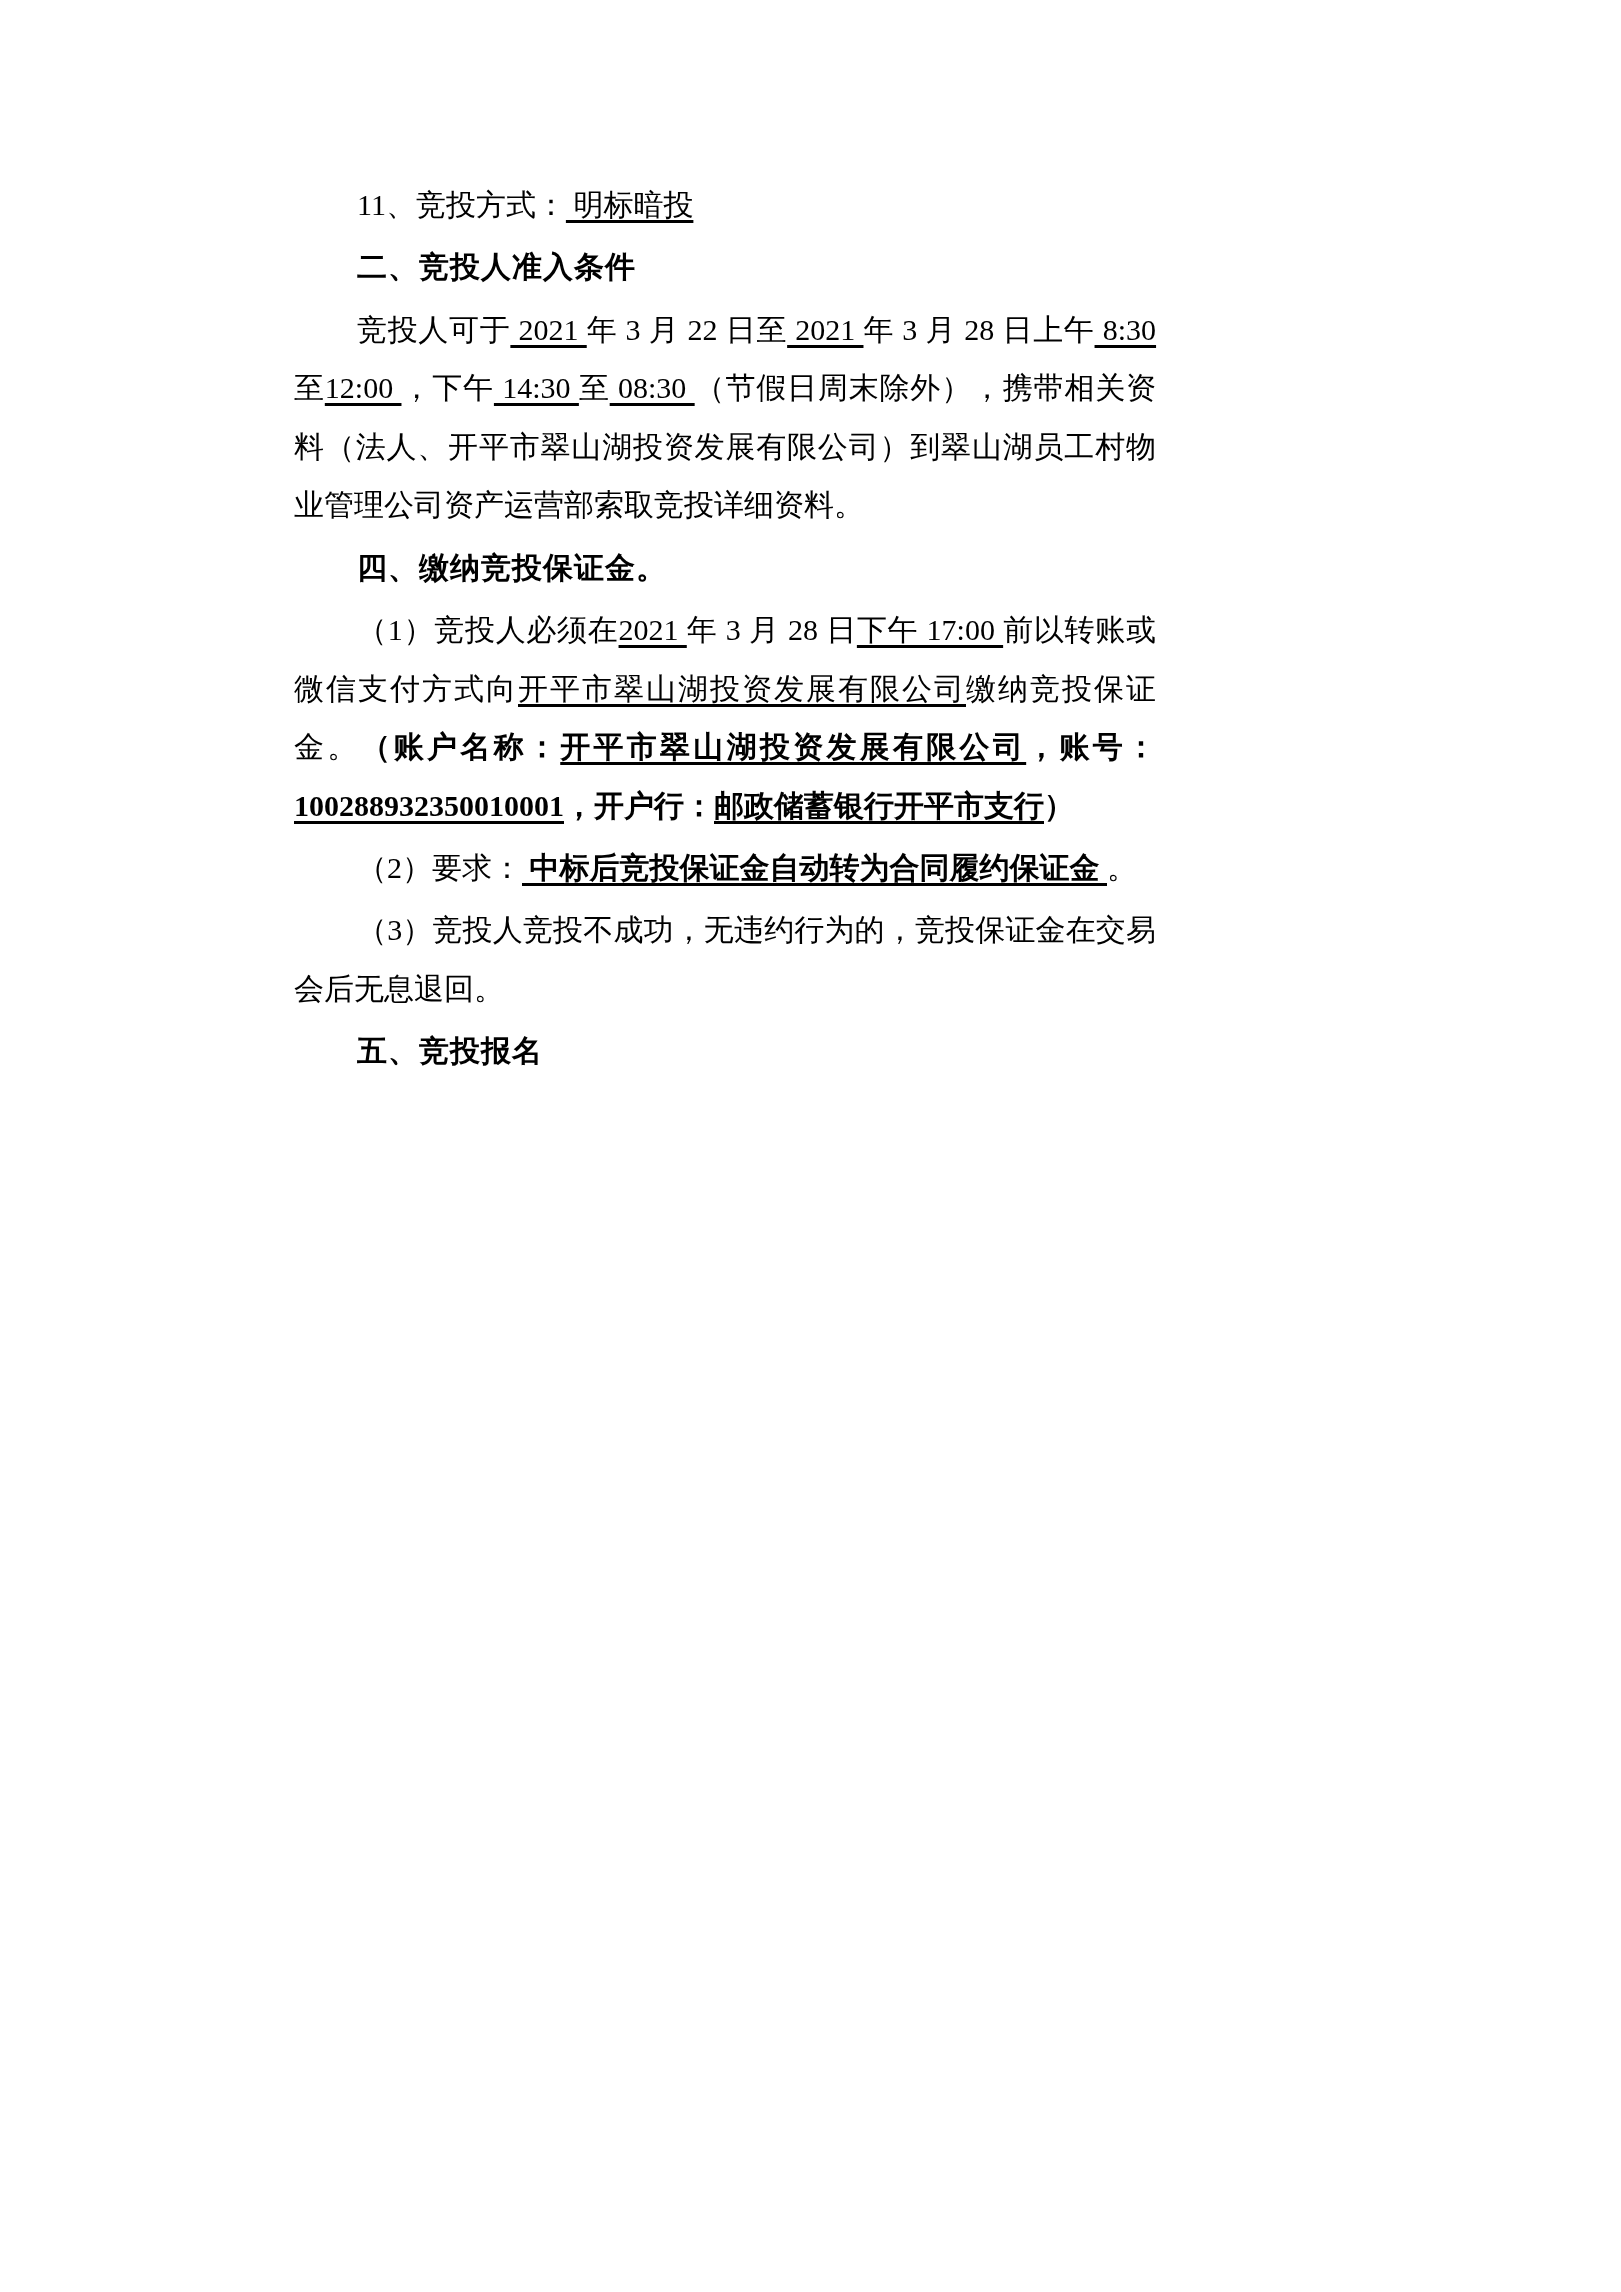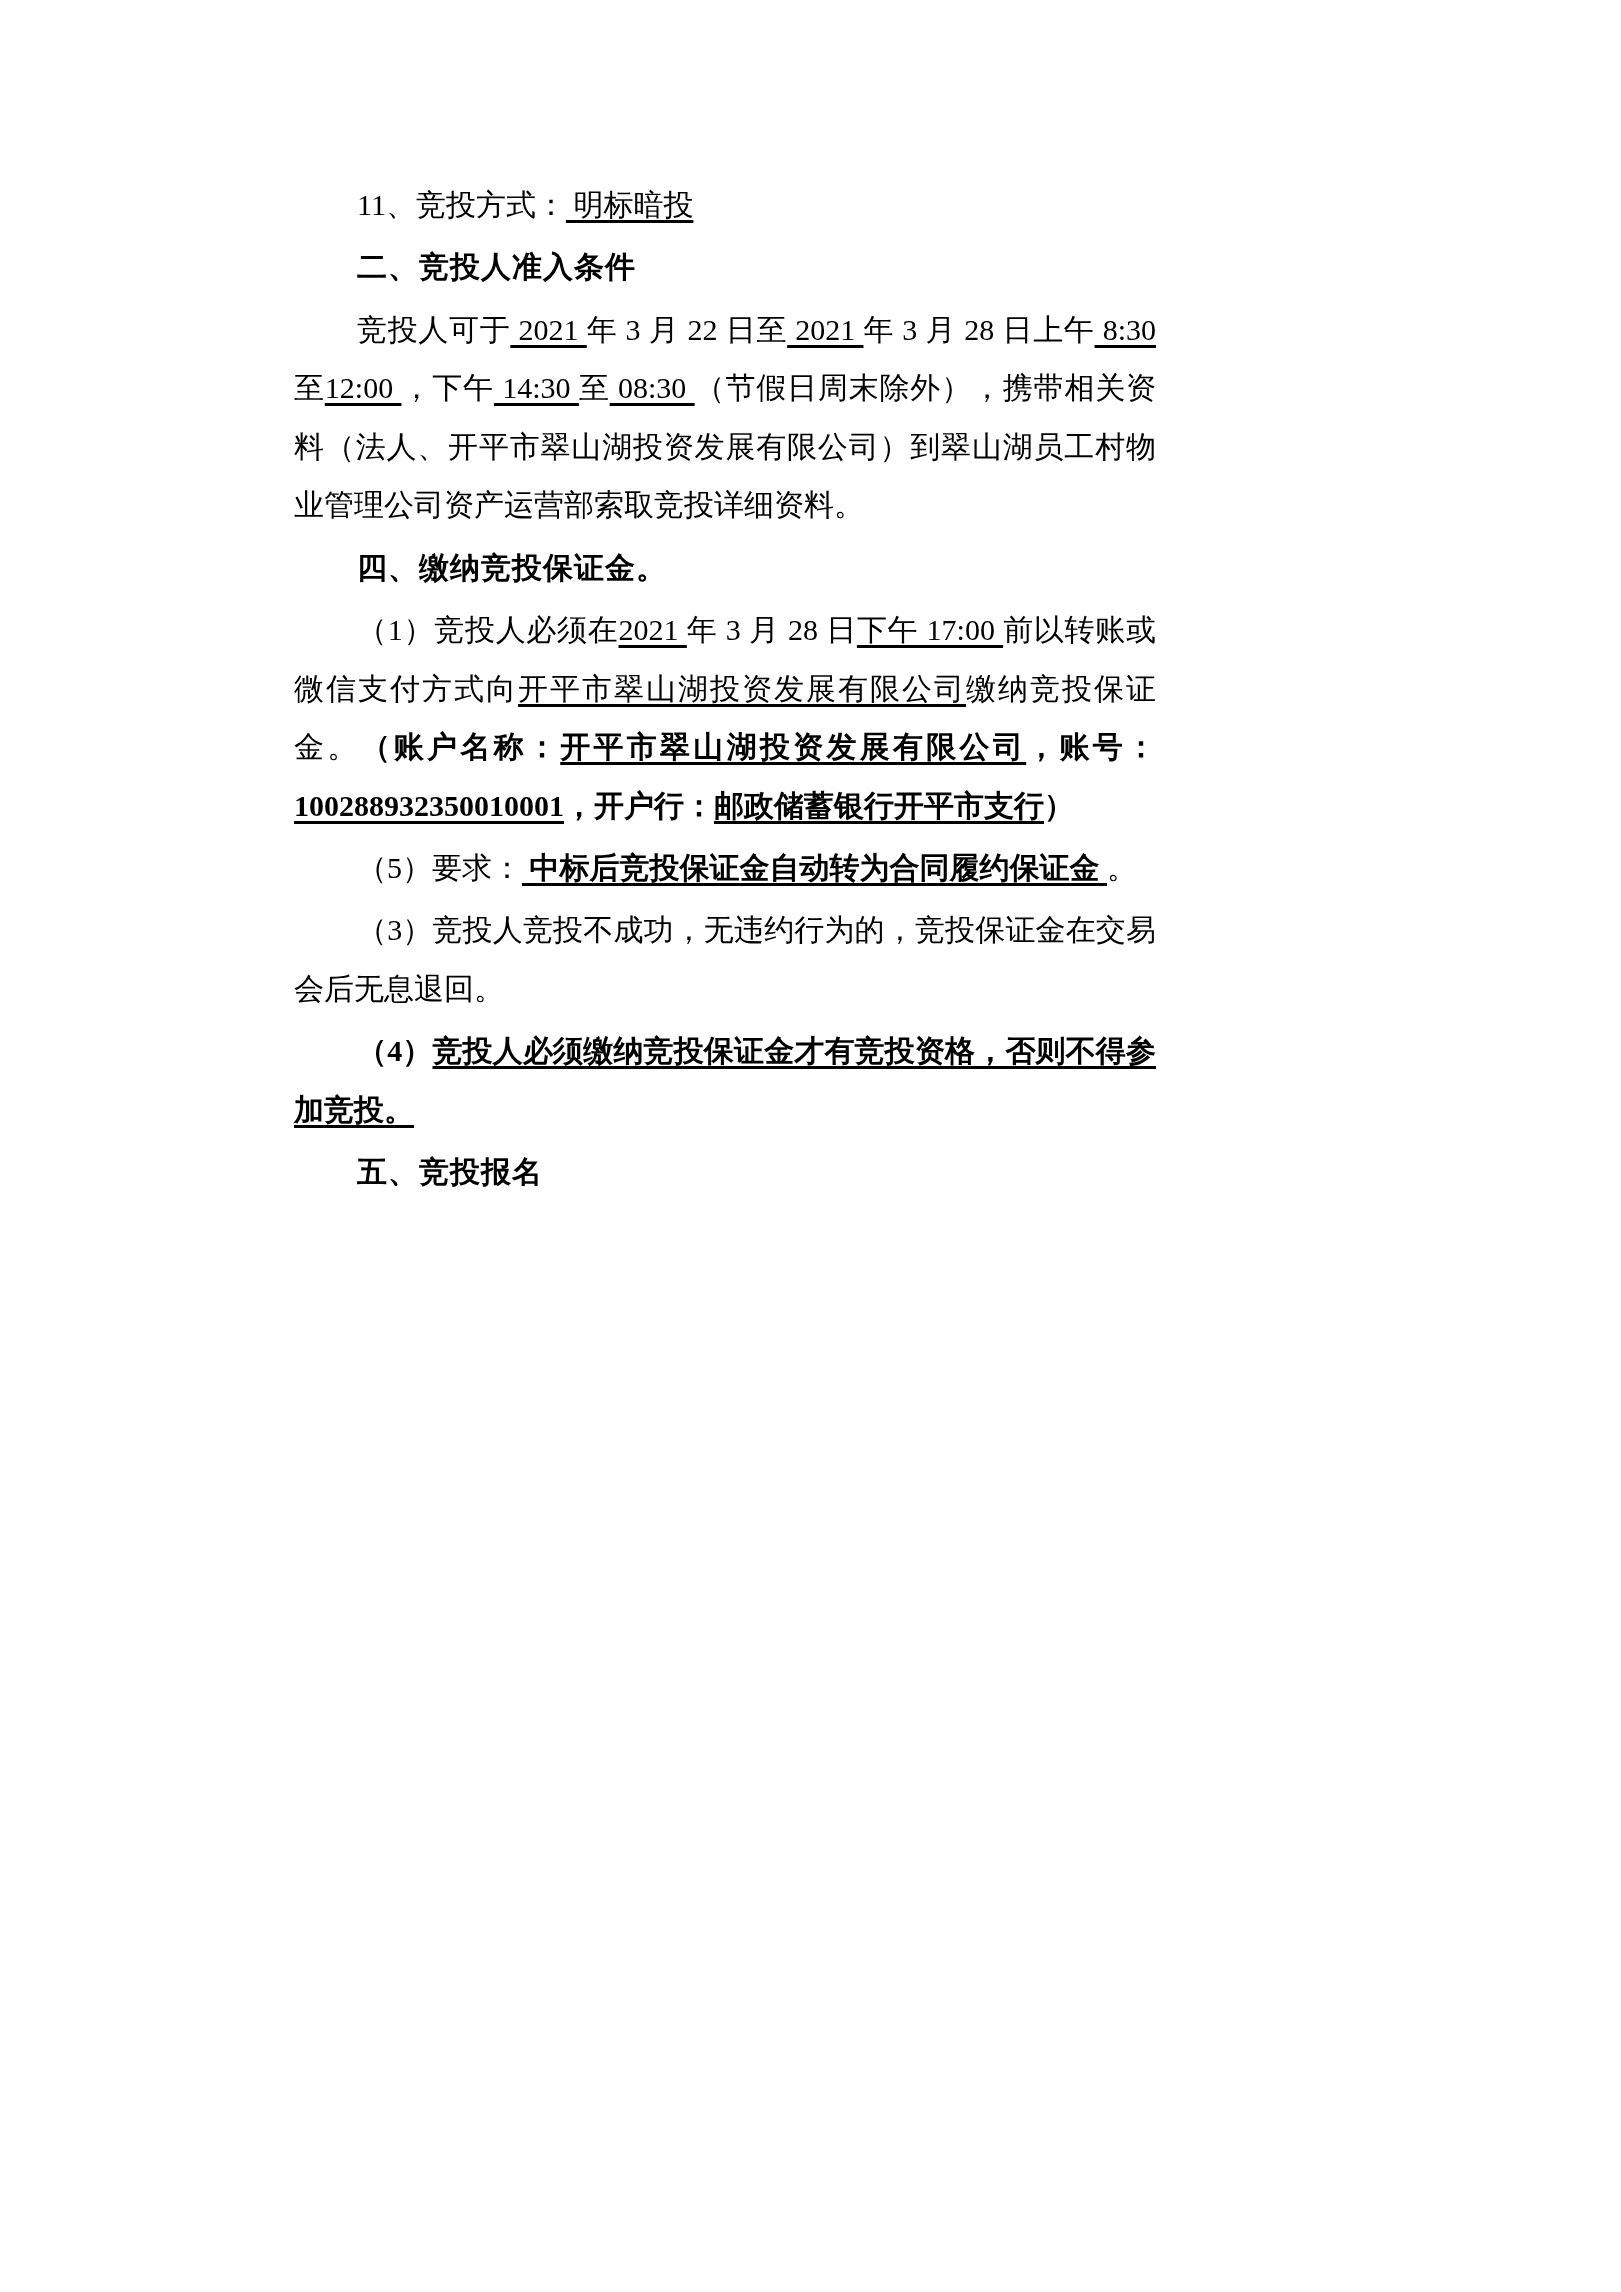--- a/index.html
+++ b/index.html
@@ -73,26 +73,23 @@
       <span>竞投人可于</span><span class="u num"> 2021 </span><span>年 3 月 22 日至</span><span class="u num"> 2021 </span><span>年 3 月 28 日上午</span><span class="u num"> 8:30 </span><span>至</span><span class="u num">12:00 </span><span>，下午</span><span class="u num"> 14:30 </span><span>至</span><span class="u num"> 08:30 </span><span>（节假日周末除外），携带相关资料（法人、开平市翠山湖投资发展有限公司）到翠山湖员工村物业管理公司资产运营部索取竞投详细资料。</span>
     </p>
 
     <p class="heading">四、缴纳竞投保证金。</p>
 
     <p class="indent">
       <span>（1）竞投人必须在</span><span class="u num">2021 </span><span>年 3 月 28 日</span><span class="u num">下午 17:00 </span><span>前以转账或微信支付方式向</span><span class="u">开平市翠山湖投资发展有限公司</span><span>缴纳竞投保证金。</span><span class="b">（账户名称：</span><span class="bu">开平市翠山湖投资发展有限公司</span><span class="b">，账号：</span><span class="bu num">100288932350010001</span><span class="b">，开户行：</span><span class="bu">邮政储蓄银行开平市支行</span><span class="b">）</span>
     </p>
 
     <p class="indent">
-      <span>（5）要求：</span><span class="bu"> 中标后竞投保证金自动转为合同履约保证金 </span><span>。</span>
+      <span>（2）要求：</span><span class="bu"> 中标后竞投保证金自动转为合同履约保证金 </span><span>。</span>
     </p>
 
     <p class="indent">（3）竞投人竞投不成功，无违约行为的，竞投保证金在交易会后无息退回。</p>
 
-    <p class="indent">
-      <span class="b">（4）</span><span class="bu">竞投人必须缴纳竞投保证金才有竞投资格，否则不得参加竞投。</span>
-    </p>
 
     <p class="heading">五、竞投报名</p>
 
   </div>
 </div>
 
 
 </body></html>

